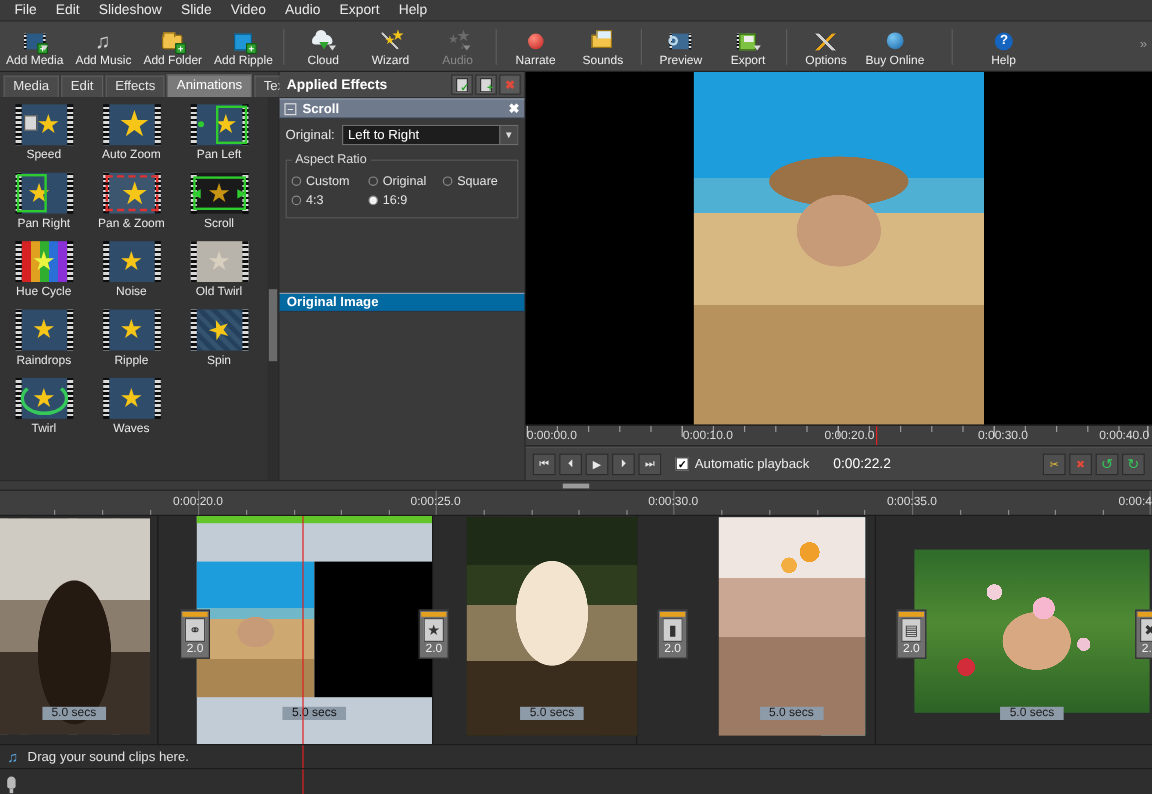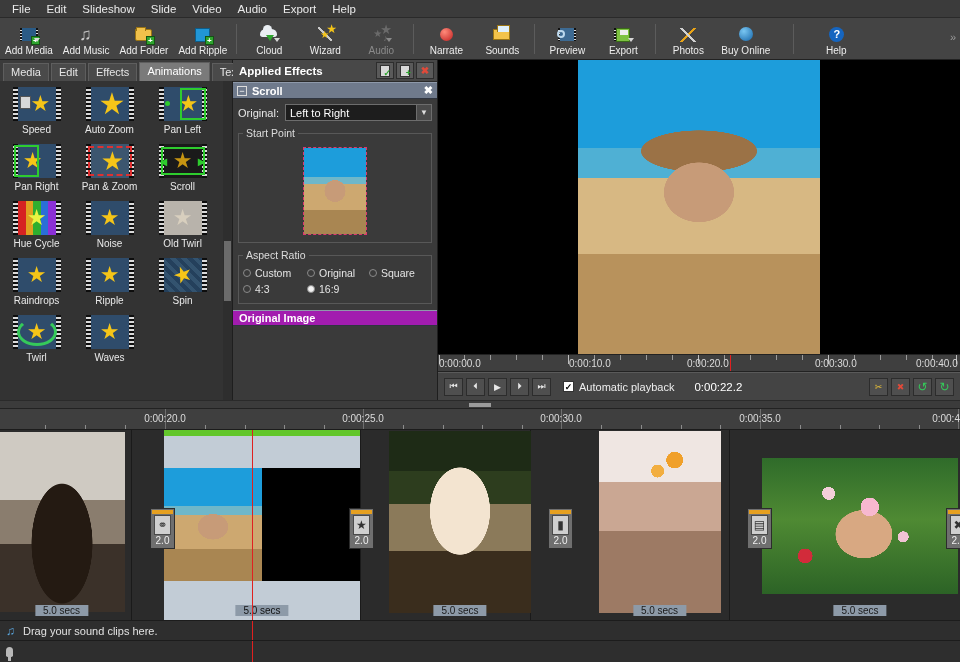--- a/index.html
+++ b/index.html
@@ -123,21 +123,21 @@
   .sel .dd{position:absolute;right:0;top:0;bottom:0;width:15px;background:#4a4a4a;border-left:1px solid #6d6d6d;
        display:flex;align-items:center;justify-content:center;font-size:8px;color:#ddd;}
   fieldset{border:1px solid #585858;padding:4px;margin-bottom:6px;}
   legend{font-size:10.5px;color:#dcdcdc;padding:0 3px;}
   .sp-area{height:95px;display:flex;align-items:center;justify-content:center;}
   .sp-thumb{width:64px;height:88px;position:relative;border:1px dashed #e0356f;}
   .radrow{display:flex;margin:2px 0 4px 0;}
   .rad{display:flex;align-items:center;font-size:10.5px;color:#e4e4e4;cursor:default;}
   .rad .dot{width:8px;height:8px;border-radius:50%;background:#3a3a3a;border:1px solid #8a8a8a;margin-right:4px;}
   .rad .dot.on{background:#f2f2f2;}
-  .oi-bar{height:16px;background:#a21caf;display:flex;align-items:center;padding:0 6px;
+  .oi-bar{height:16px;background:#0369a1;display:flex;align-items:center;padding:0 6px;
           border-top:1px solid #8e99aa;border-bottom:1px solid #2f3540;font-weight:bold;font-size:11px;color:#fff;}
   .oi-rest{flex:1;background:#3a3a3a;}
 
   
   .rightpane{flex:1;display:flex;flex-direction:column;background:#2b2b2b;}
   .video-area{flex:1;background:#000;display:flex;align-items:center;justify-content:center;position:relative;}
   .video-img{width:242px;height:100%;position:relative;overflow:hidden;}
   .prev-ruler{height:18px;background:#3f3f3f;position:relative;border-top:1px solid #222;border-bottom:1px solid #222;}
   .prev-ruler .tk{position:absolute;top:0;width:1px;height:5px;background:#9a9a9a;}
   .prev-ruler .tkm{position:absolute;top:0;width:1px;height:9px;background:#bdbdbd;}
@@ -163,21 +163,21 @@
   .tl-wrap{flex:1;display:flex;flex-direction:column;background:#2b2b2b;position:relative;}
   .tl-ruler{height:21px;background:#3f3f3f;position:relative;border-bottom:1px solid #1c1c1c;}
   .tl-ruler .tk{position:absolute;bottom:0;width:1px;height:4px;background:#8c8c8c;}
   .tl-ruler .tkm{position:absolute;top:0;bottom:0;width:1px;background:#6e6e6e;}
   .tl-ruler .lb{position:absolute;top:4px;font-size:10px;color:#dcdcdc;transform:translateX(-50%);}
   .tl-track{flex:1;position:relative;background:#2b2b2b;overflow:hidden;}
   .slide{position:absolute;top:0;bottom:0;border-right:1px solid #1a1a1a;}
   .slide .sel-bg{position:absolute;inset:0;background:#c2ccd6;}
   .slide .greenbar{position:absolute;left:0;right:0;top:0;height:6px;background:#62c62b;}
   .slide .pic{position:absolute;left:50%;transform:translateX(-50%);top:10px;}
-  .slide .dur{position:absolute;bottom:4px;left:50%;transform:translateX(-50%);
+  .slide .dur{position:absolute;bottom:20px;left:50%;transform:translateX(-50%);
               background:#8d9aa8;color:#1a1a1a;font-size:10px;padding:0 8px;white-space:nowrap;}
   .slide.selected .dur{background:#8d9aa8;color:#111;}
   .trans{position:absolute;width:25px;z-index:5;background:#6f6f6f;border:1px solid #2c2c2c;}
   .trans .bar{height:4px;background:#e6a020;margin:1px;}
   .trans .gl{height:20px;margin:0 3px;background:#cfcfcf;border:1px solid #4a4a4a;
              display:flex;align-items:center;justify-content:center;font-size:12px;color:#333;}
   .trans .num{text-align:center;font-size:10px;color:#efefef;line-height:12px;padding-bottom:1px;}
   .tl-playhead{position:absolute;top:0;bottom:0;width:1px;background:#e02020;z-index:20;}
 
   
@@ -365,21 +365,21 @@
     </div>
 
     <div class="tb-sep"></div>
 
     <div class="tbtn">
       <div class="glyph">
         <div class="ic">
             <div class="tools"></div>
           </div>
       </div>
-      <div class="lab">Photos</div>
+      <div class="lab">Options</div>
     </div>
 
     <div class="tbtn">
       <div class="glyph">
         <div class="ic">
             <div class="globe"></div>
           </div>
       </div>
       <div class="lab">Buy Online</div>
     </div>
@@ -565,28 +565,20 @@
 
       <div class="ae-body">
         <div class="row">
           <label>Original:</label>
           <div class="sel">
             <span>Left to Right</span>
             <span class="dd">▼</span>
           </div>
         </div>
 
-        <fieldset>
-          <legend>Start Point</legend>
-          <div class="sp-area">
-            <div class="sp-thumb">
-              <div class="ph p-field-sm"></div>
-            </div>
-          </div>
-        </fieldset>
 
         <fieldset>
           <legend>Aspect Ratio</legend>
           <div class="radrow">
             <div class="rad" style="width:64px">
               <span class="dot"></span>
               <span>Custom</span>
             </div>
             <div class="rad" style="width:62px">
               <span class="dot"></span>

